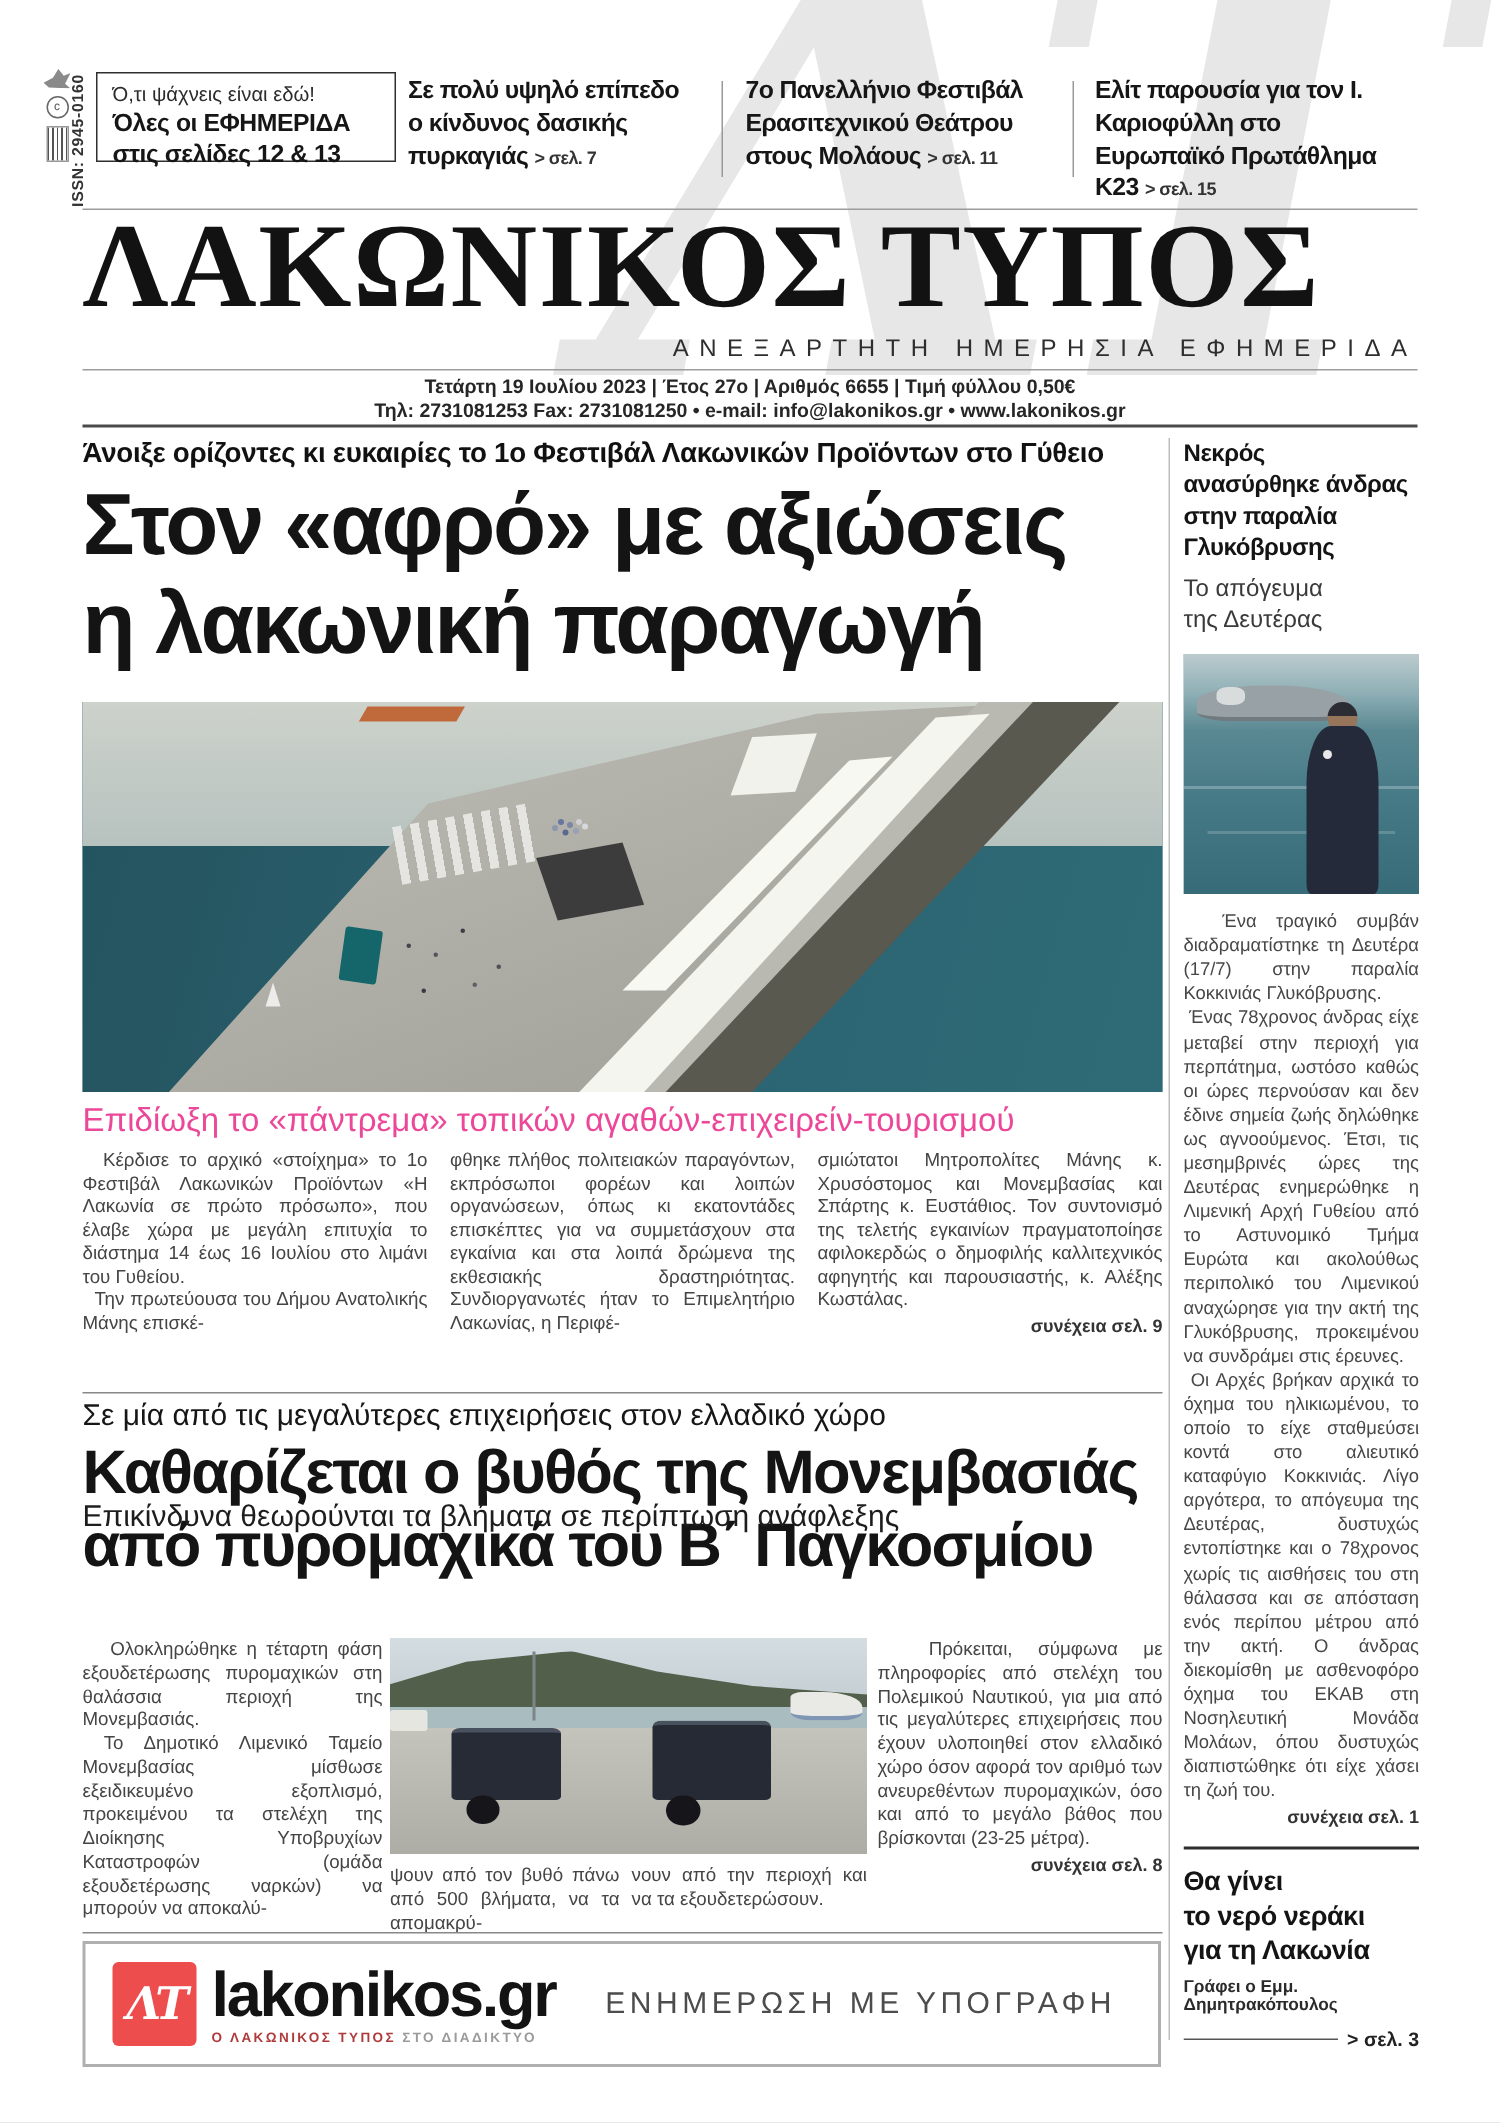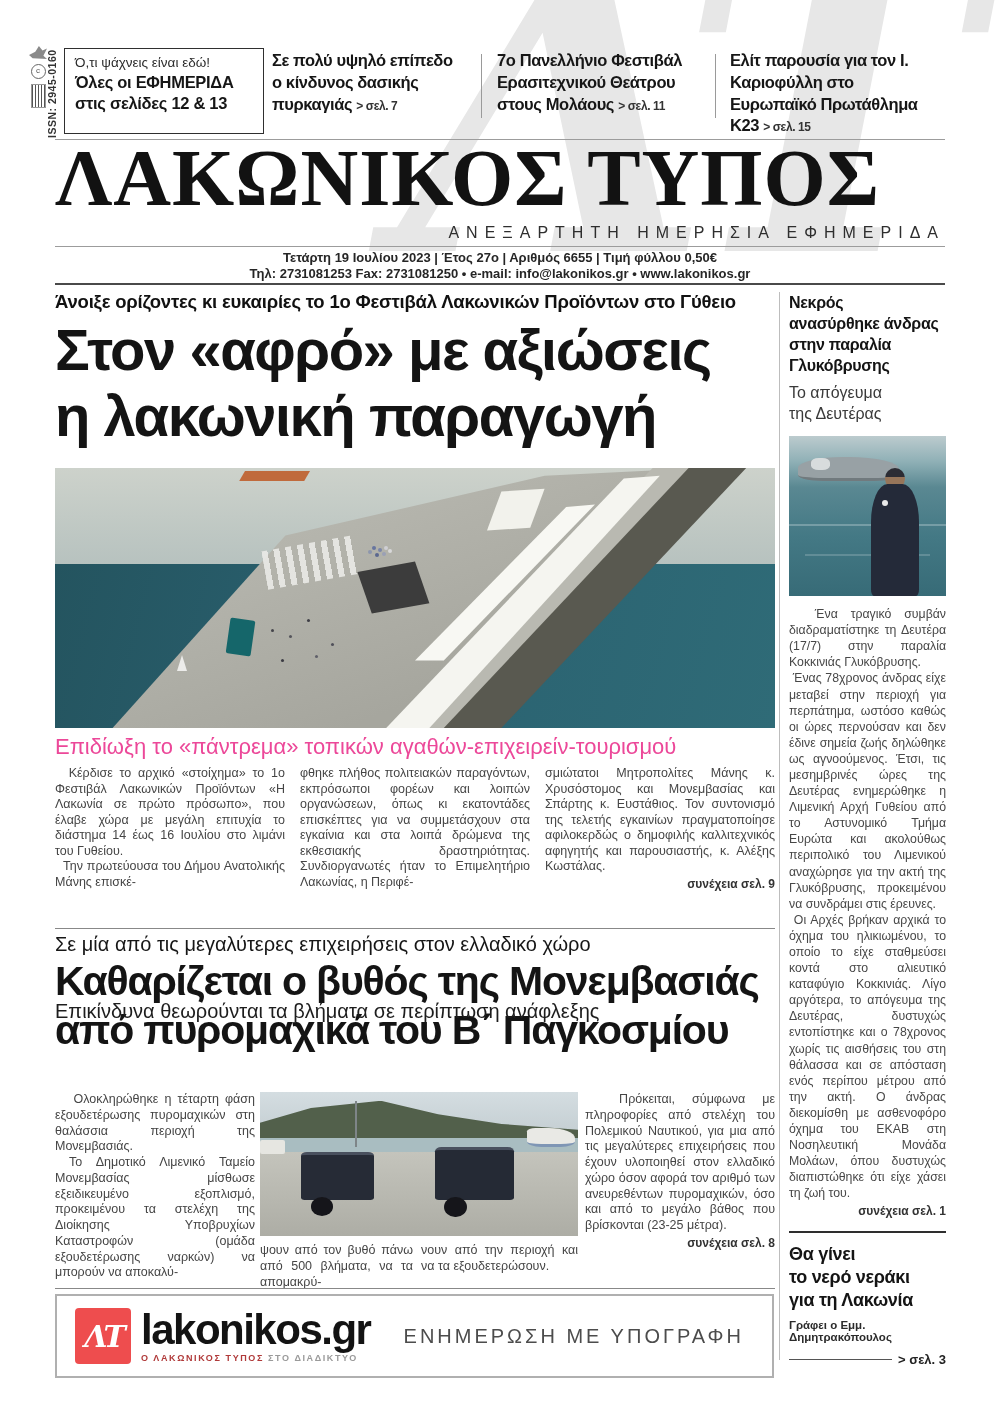--- a/index.html
+++ b/index.html
@@ -14,21 +14,21 @@
   #header-zone{position:absolute;left:0;top:0;width:1000px;height:287px;overflow:hidden}
   .watermark{position:absolute;left:400px;top:-90px;font-family:"DejaVu Serif",serif;font-style:italic;
              font-weight:700;font-size:400px;line-height:1;color:#e7e7e7;z-index:0;letter-spacing:-30px}
   .issn-icons{left:28px;top:46px;width:20px;display:flex;flex-direction:column;gap:5px;align-items:center}
   .bird{width:18px;height:13px;background:#8a8a8a;clip-path:polygon(0 70%,35% 45%,55% 0,75% 35%,100% 20%,80% 75%,100% 100%,20% 95%)}
   .stamp{width:15px;height:15px;border:1.5px solid #666;border-radius:50%;font-size:8px;line-height:12px;text-align:center;color:#555}
   .barcode{width:15px;height:24px;border:1px solid #999;
            background:repeating-linear-gradient(90deg,#555 0 1px,transparent 1px 3px)}
   .issn-v{left:46px;top:44px;height:94px;writing-mode:vertical-rl;transform:rotate(180deg);
           font-size:10.5px;font-weight:700;color:#333;letter-spacing:.5px}
-  .ad-box{left:64px;top:48px;width:200px;height:86px;border:1.5px solid #2f2f2f;padding:6px 10px;background:rgba(255,255,255,.85)}
+  .ad-box{left:64px;top:48px;width:200px;height:60px;border:1.5px solid #2f2f2f;padding:6px 10px;background:rgba(255,255,255,.85)}
   .ad-intro{font-size:13.5px;color:#2c2c2c;margin-bottom:2px}
   .ad-bold{font-size:16.5px;font-weight:700;letter-spacing:-.3px;line-height:1.3;color:#161616}
   .teaser{top:50px;font-size:16.5px;font-weight:700;letter-spacing:-.4px;line-height:1.32;color:#161616}
   .teaser .pref{font-size:12px;font-weight:700;color:#333}
   .tz1{left:272px;width:190px}
   .tz2{left:497px;width:212px}
   .tz3{left:730px;width:214px}
   .vsep{width:1px;background:#9a9a9a;top:54px;height:64px}
   .hr{background:#9c9c9c;height:1px}
   .mast-title{left:55px;top:138px;width:890px;text-align:left;font-family:"Liberation Serif",serif;

